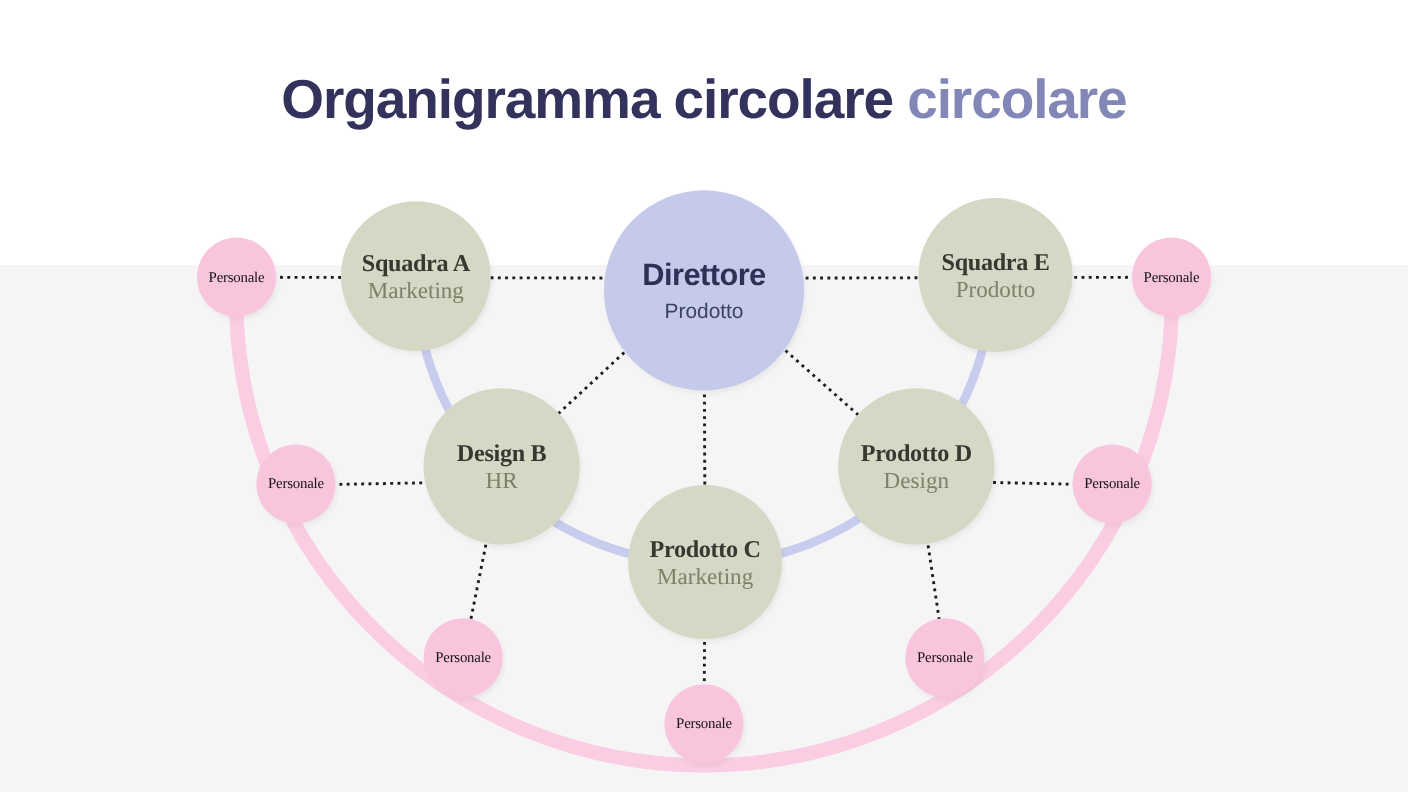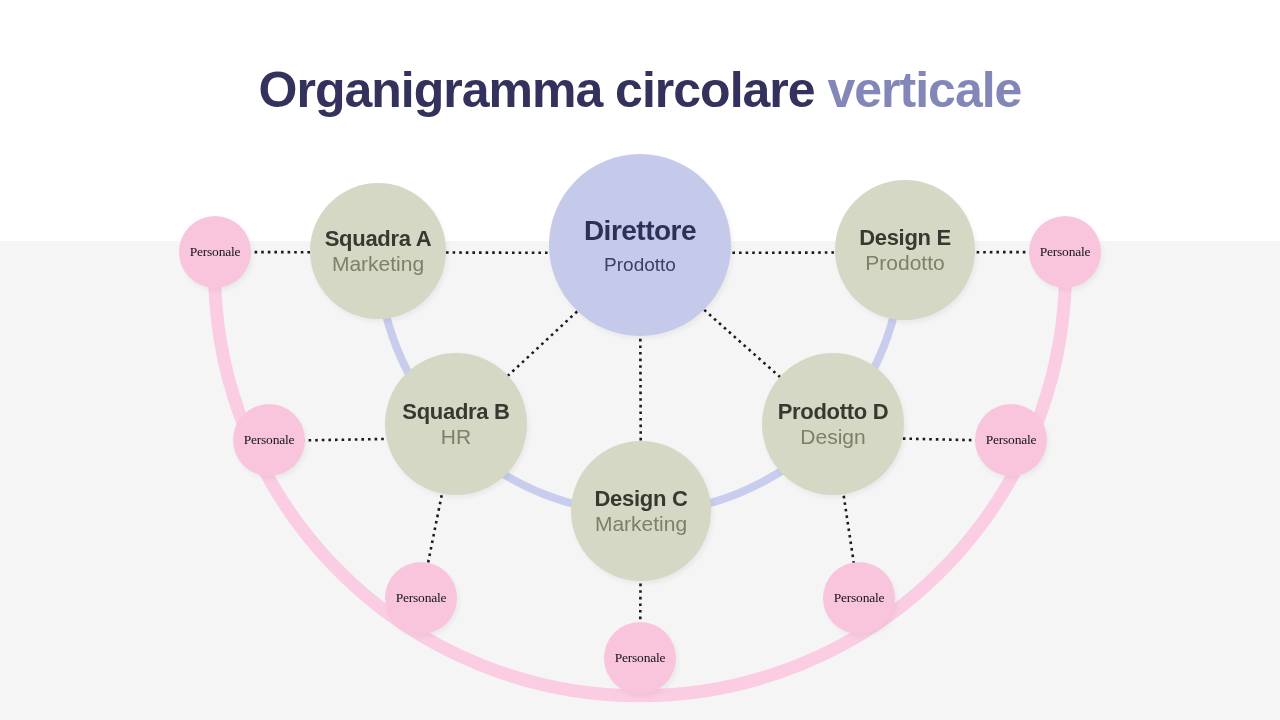--- a/index.html
+++ b/index.html
@@ -43,84 +43,84 @@
   .dotted line{
     stroke:var(--dotted);stroke-width:2.6;
     stroke-dasharray:2.6 4;stroke-linecap:butt;
   }
   .node{
     position:absolute;border-radius:50%;z-index:2;
     display:flex;flex-direction:column;align-items:center;justify-content:center;
     text-align:center;box-shadow:2px 3px 5px rgba(0,0,0,0.05);
   }
   .node.director{background:var(--director-fill);gap:7px;}
-  .node.team{background:var(--team-fill);gap:0;}
+  .node.team{background:var(--team-fill);gap:0;font-family:Liberation Serif, serif;}
   .node.staff{background:var(--staff-fill);}
   .director .node-label{font-size:28px;font-weight:700;color:var(--director-text);letter-spacing:-0.5px;}
   .director .node-sublabel{font-size:19px;font-weight:400;color:var(--director-subtext);}
   .team .node-label{font-size:22px;font-weight:600;color:var(--team-text);letter-spacing:-0.3px;}
   .team .node-sublabel{font-size:21px;font-weight:400;color:var(--team-subtext);}
   .staff .node-label{font-size:13.5px;font-weight:500;color:var(--staff-text);letter-spacing:-0.2px;font-family:Liberation Serif, serif;}
 </style>
 </head>
 <body>
 
 <div class="slide">
 
   <div class="bg-lower"></div>
 
   <h1 class="title">
     <span>Organigramma circolare</span>
-    <span class="accent">verticale</span>
+    <span class="accent">circolare</span>
   </h1>
 
   <svg class="layer" viewBox="0 0 1280 720" aria-hidden="true">
     <path class="staff-arc" d="M 215 252 A 425.4 425.4 0 1 0 1065 252"></path>
     <path class="team-arc" d="M 378 251 A 262 262 0 1 0 902 250"></path>
     <g class="dotted">
       <line x1="215" y1="252" x2="640" y2="253"></line>
       <line x1="1065" y1="252" x2="640" y2="253"></line>
       <line x1="269" y1="441" x2="440" y2="438"></line>
       <line x1="640" y1="253" x2="456" y2="424"></line>
       <line x1="640" y1="253" x2="641" y2="511"></line>
       <line x1="640" y1="253" x2="833" y2="424"></line>
       <line x1="1011" y1="441" x2="875" y2="438"></line>
       <line x1="456" y1="424" x2="421" y2="598"></line>
       <line x1="641" y1="511" x2="640" y2="658"></line>
       <line x1="833" y1="424" x2="859" y2="598"></line>
     </g>
   </svg>
 
-  <div class="node director" style="left:549px;top:154px;width:182px;height:182px">
+  <div class="node director" style="left:549px;top:173px;width:182px;height:182px">
     <div class="node-label">Direttore</div>
     <div class="node-sublabel">Prodotto</div>
   </div>
 
   <div class="node team" style="left:310px;top:183px;width:136px;height:136px">
     <div class="node-label">Squadra A</div>
     <div class="node-sublabel">Marketing</div>
   </div>
 
   <div class="node team" style="left:385px;top:353px;width:142px;height:142px">
-    <div class="node-label">Squadra B</div>
+    <div class="node-label">Design B</div>
     <div class="node-sublabel">HR</div>
   </div>
 
   <div class="node team" style="left:571px;top:441px;width:140px;height:140px">
-    <div class="node-label">Design C</div>
+    <div class="node-label">Prodotto C</div>
     <div class="node-sublabel">Marketing</div>
   </div>
 
   <div class="node team" style="left:762px;top:353px;width:142px;height:142px">
     <div class="node-label">Prodotto D</div>
     <div class="node-sublabel">Design</div>
   </div>
 
   <div class="node team" style="left:835px;top:180px;width:140px;height:140px">
-    <div class="node-label">Design E</div>
+    <div class="node-label">Squadra E</div>
     <div class="node-sublabel">Prodotto</div>
   </div>
 
   <div class="node staff" style="left:179px;top:216px;width:72px;height:72px">
     <div class="node-label">Personale</div>
   </div>
 
   <div class="node staff" style="left:233px;top:404px;width:72px;height:72px">
     <div class="node-label">Personale</div>
   </div>

